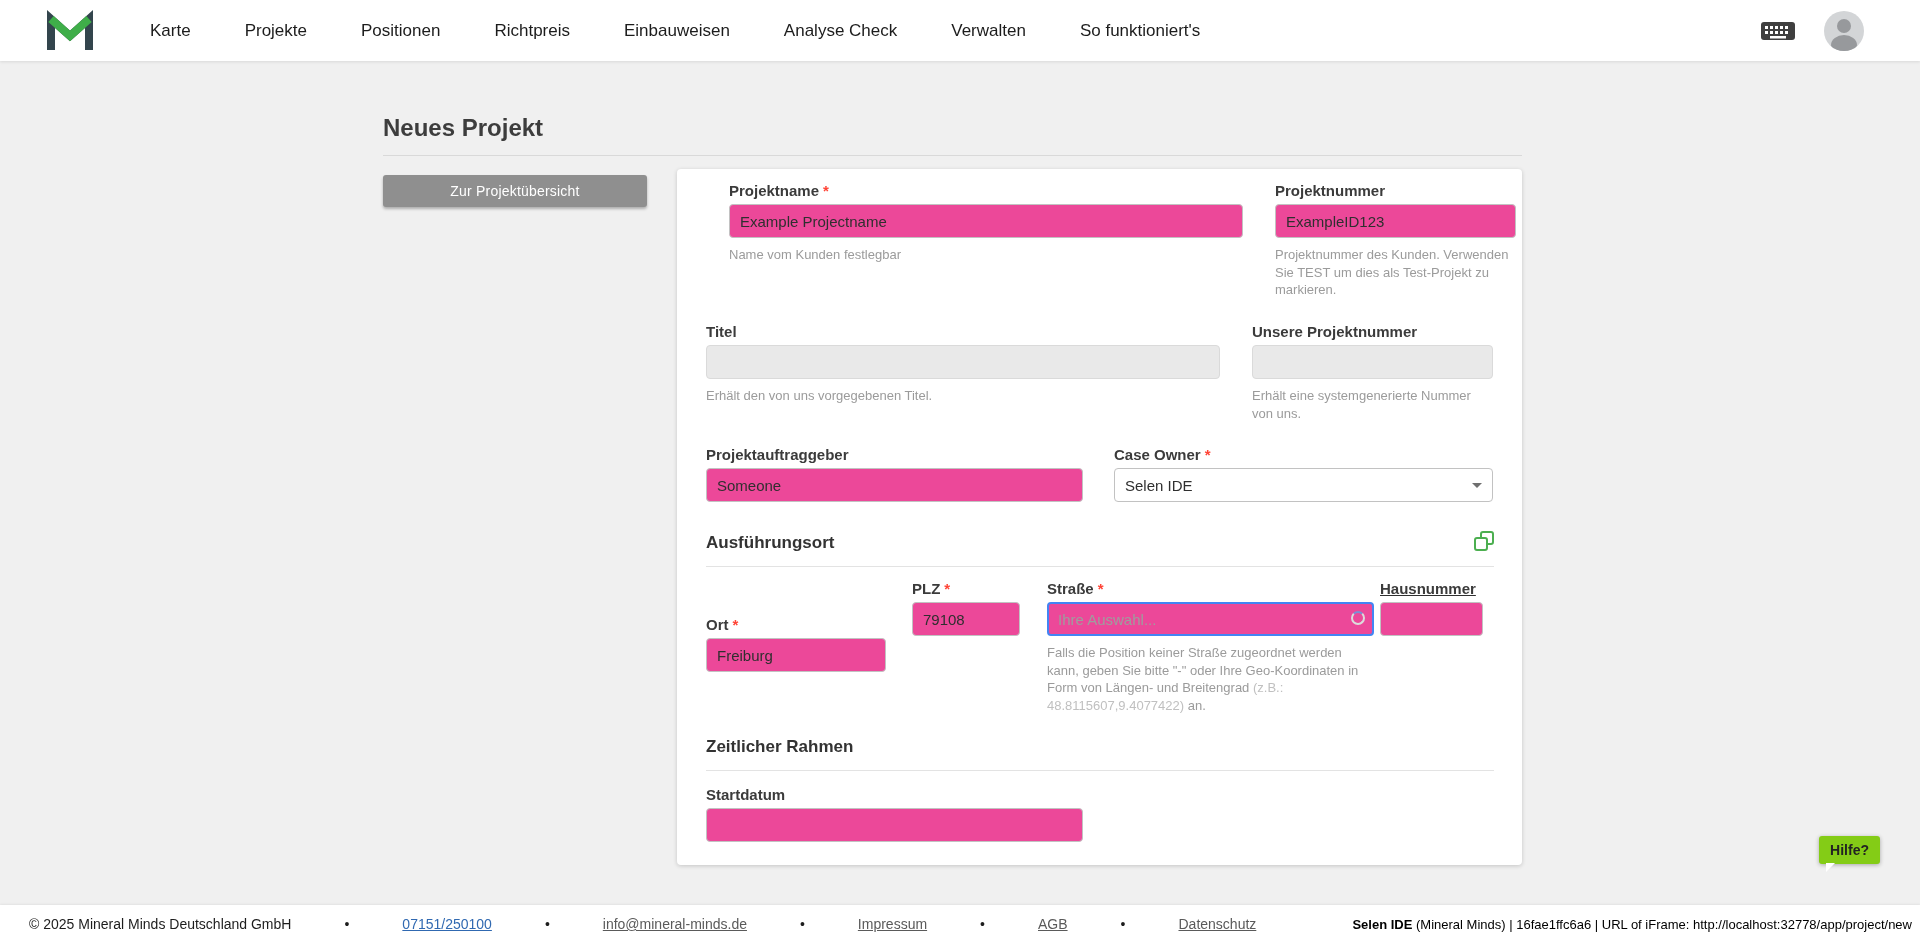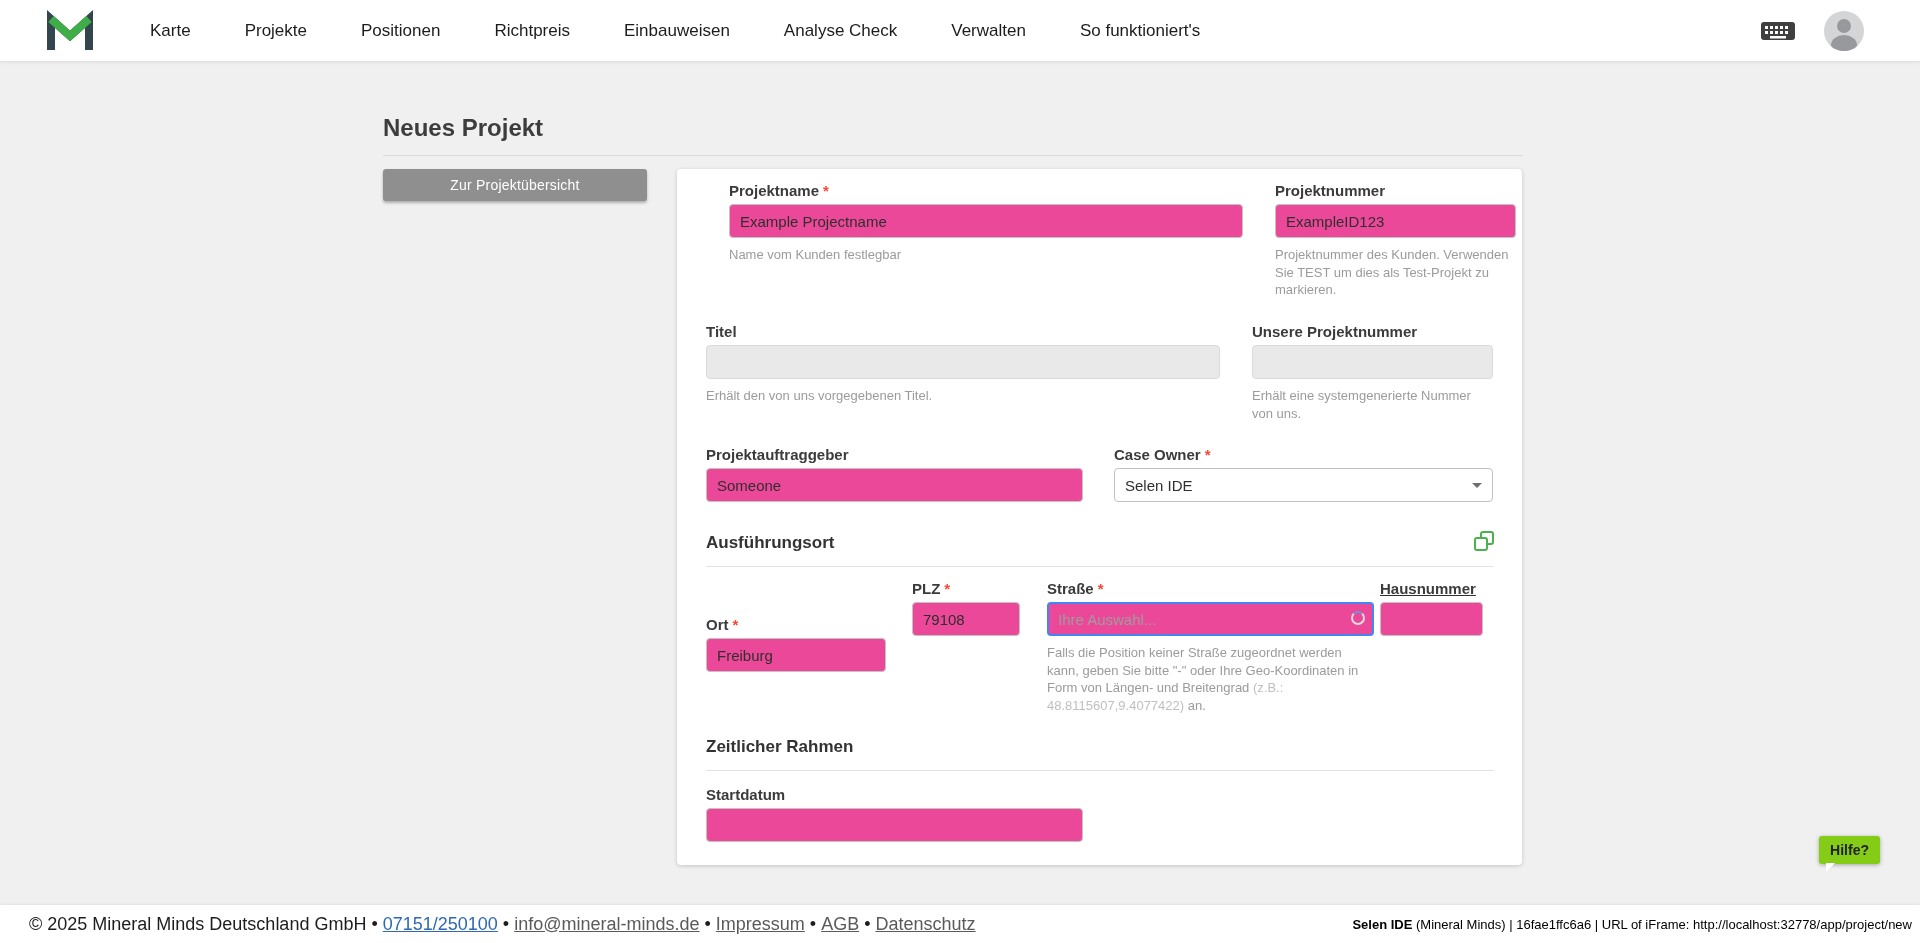--- a/index.html
+++ b/index.html
@@ -35,21 +35,21 @@
 
   
   .page-title {
     position:absolute; left:383px; top:114px;
     font-size:24px; font-weight:700; color:#3d3d3d;
   }
   .title-rule {
     position:absolute; left:383px; top:155px; width:1139px; height:1px; background:#d9d9d9;
   }
   .back-btn {
-    position:absolute; left:383px; top:169px; width:264px; height:32px;
+    position:absolute; left:383px; top:175px; width:264px; height:32px;
     background:#8f8f8f; color:#ffffff; border:none; border-radius:3px;
     font-family:inherit; font-size:14px; font-weight:500; letter-spacing:.2px;
     box-shadow:0 2px 3px rgba(0,0,0,0.28); cursor:pointer;
   }
 
   
   .card {
     position:absolute; left:677px; top:169px; width:845px; height:696px;
     background:#ffffff; border-radius:4px;
     box-shadow:0 1px 4px rgba(0,0,0,0.18);
@@ -124,21 +124,21 @@
     content:""; position:absolute; left:7px; bottom:-8px;
     border-top:9px solid #ffffff; border-right:9px solid transparent;
   }
 
   
   .footer {
     position:absolute; left:0; right:0; bottom:0; height:38px;
     background:#ffffff; display:flex; align-items:center; justify-content:space-between;
     padding:0 8px 0 29px; box-shadow:0 -1px 2px rgba(0,0,0,0.06); z-index:20;
   }
-  .footer-left { font-size:18px; color:#1d1d1d; display:flex; align-items:flex-start; white-space:nowrap; }
+  .footer-left { font-size:14px; color:#1d1d1d; display:flex; align-items:flex-start; white-space:nowrap;gap:48px; }
   .footer-left .bullet { margin:0 5px; color:#1d1d1d; }
   .flink { color:#5a5a5a; text-decoration:underline; cursor:pointer; }
   .flink.phone { color:#3069b1; }
   .footer-right { font-size:13px; color:#000000; white-space:nowrap; }
   .footer-right b { font-weight:700; }
 </style>
 </head>
 <body>
 
 <div class="topnav">

